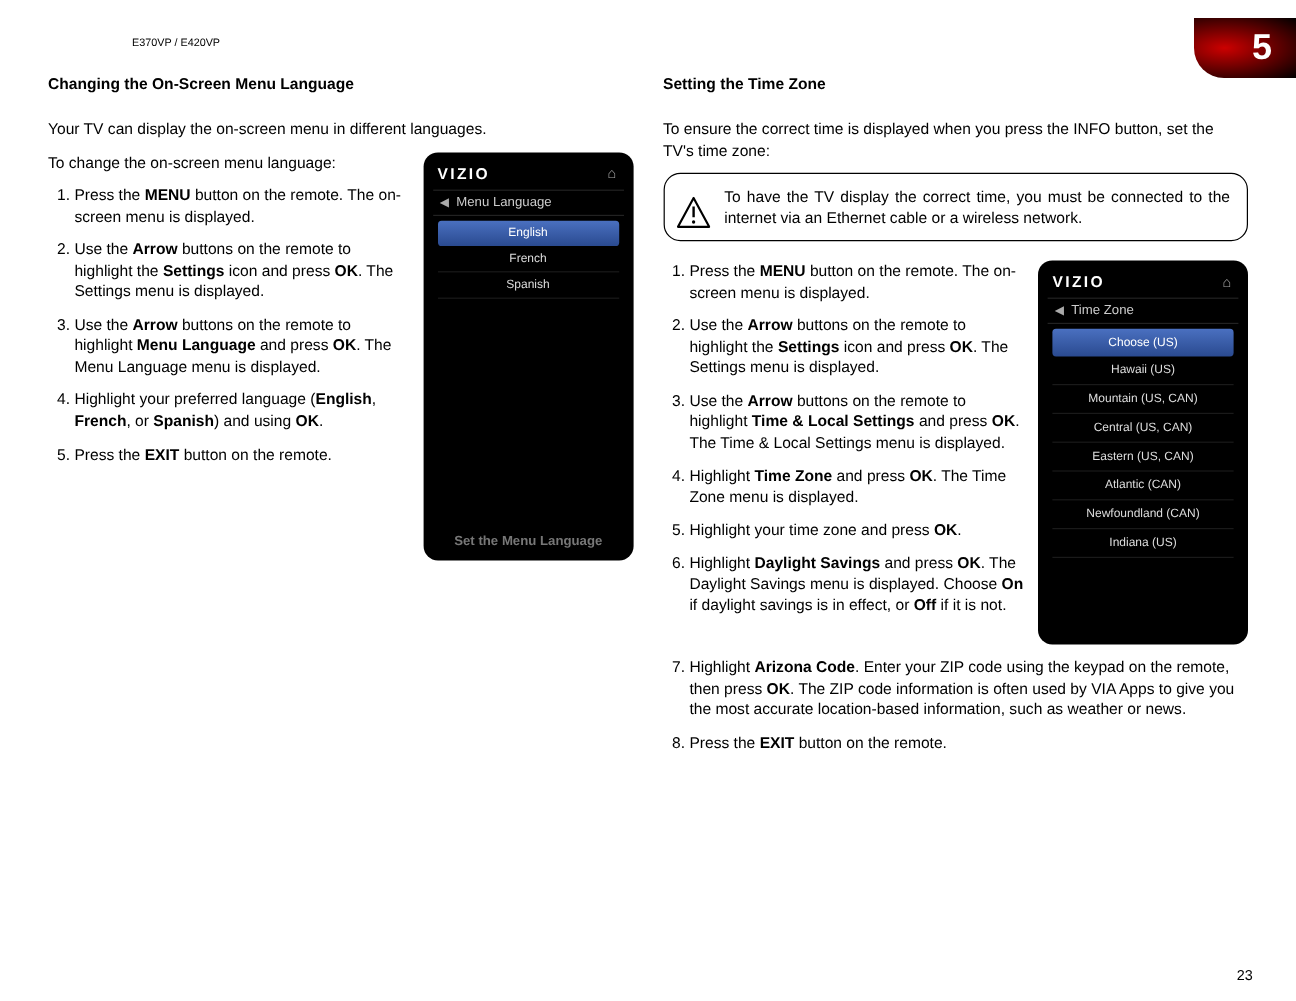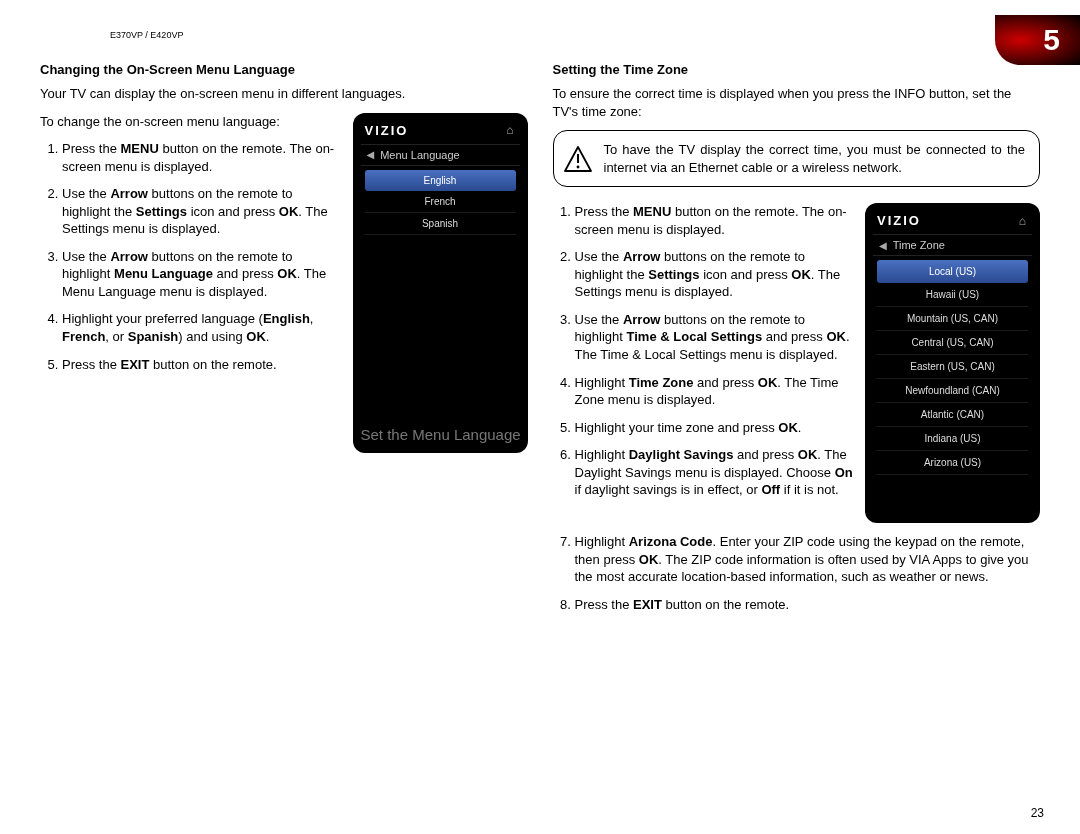--- a/index.html
+++ b/index.html
@@ -46,21 +46,21 @@
     display: flex;
     gap: 25px;
   }
   .col {
     flex: 1;
     min-width: 0;
   }
   .section-heading {
     font-weight: bold;
     font-size: 13px;
-    margin-bottom: 8px;
+    margin-bottom: 22px;
   }
   p { margin: 0 0 10px 0; line-height: 1.35; }
   ol { margin: 0; padding-left: 22px; }
   ol li { margin-bottom: 10px; line-height: 1.35; }
   b { font-weight: bold; margin-top: 32px; }
   .content-with-screen {
     display: flex;
     gap: 12px;
     align-items: flex-start;
   }
@@ -109,31 +109,32 @@
   }
   .tv-item.selected {
     background: linear-gradient(#4a70c0, #2a4a90);
     border-radius: 3px;
     color: #fff;
     border-bottom: none;
   }
   .tv-footer-hint {
     position: absolute;
     bottom: 10px;
-    left: 8px;
+    left: 26px;
     color: #777;
-    font-size: 15px;
+    font-size: 11px;
+    font-weight: bold;
   }
   .note-box {
     border: 1.5px solid #000;
     border-radius: 14px;
     padding: 10px 14px 10px 10px;
     display: flex;
     gap: 12px;
-    align-items: center;
+    align-items: flex-end;
     margin-bottom: 16px;
   }
   .warn-tri {
     display: inline-block;
     width: 28px; height: 26px;
     position: relative;
   }
   .warn-tri svg { display: block; }
   .note-text { flex: 1; line-height: 1.35; text-align: justify; }
   .page-num {
@@ -220,29 +221,28 @@
         <div class="tv-screen tz">
           <div class="tv-header">
             <span class="brand">VIZIO</span>
             <span class="tv-home-icon">⌂</span>
           </div>
           <div class="tv-subhead">
             <span class="tv-arrow">◀</span>
             <span>Time Zone</span>
           </div>
           <div class="tz-list">
-            <div class="tv-item selected">Local (US)</div>
+            <div class="tv-item selected">Choose (US)</div>
             <div class="tv-item">Hawaii (US)</div>
             <div class="tv-item">Mountain (US, CAN)</div>
             <div class="tv-item">Central (US, CAN)</div>
             <div class="tv-item">Eastern (US, CAN)</div>
+            <div class="tv-item">Atlantic (CAN)</div>
             <div class="tv-item">Newfoundland (CAN)</div>
-            <div class="tv-item">Atlantic (CAN)</div>
             <div class="tv-item">Indiana (US)</div>
-            <div class="tv-item">Arizona (US)</div>
           </div>
         </div>
       </div>
 
       <ol start="7" style="margin-top:10px;">
         <li><span>Highlight </span><b>Arizona Code</b><span>. Enter your ZIP code using the keypad on the remote, then press </span><b>OK</b><span>. The ZIP code information is often used by VIA Apps to give you the most accurate location-based information, such as weather or news.</span></li>
         <li><span>Press the </span><b>EXIT</b><span> button on the remote.</span></li>
       </ol>
     </div>
   </div>

